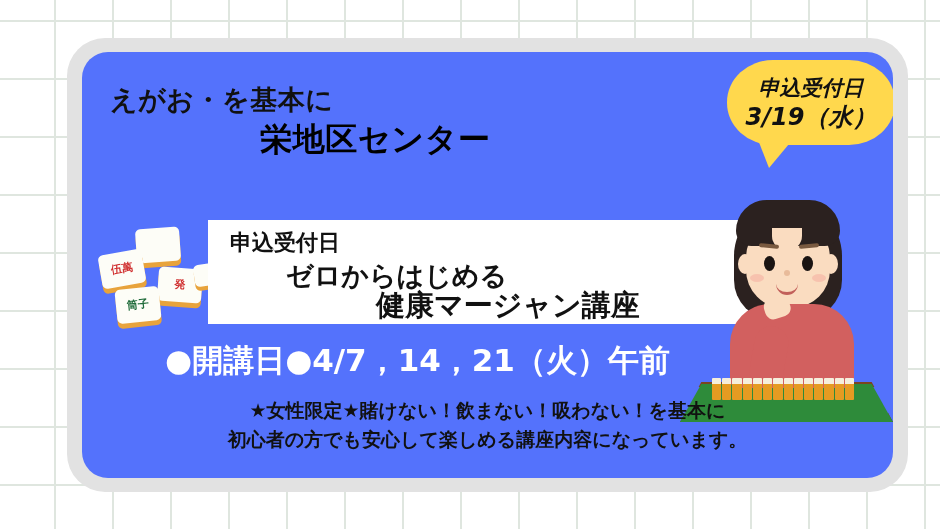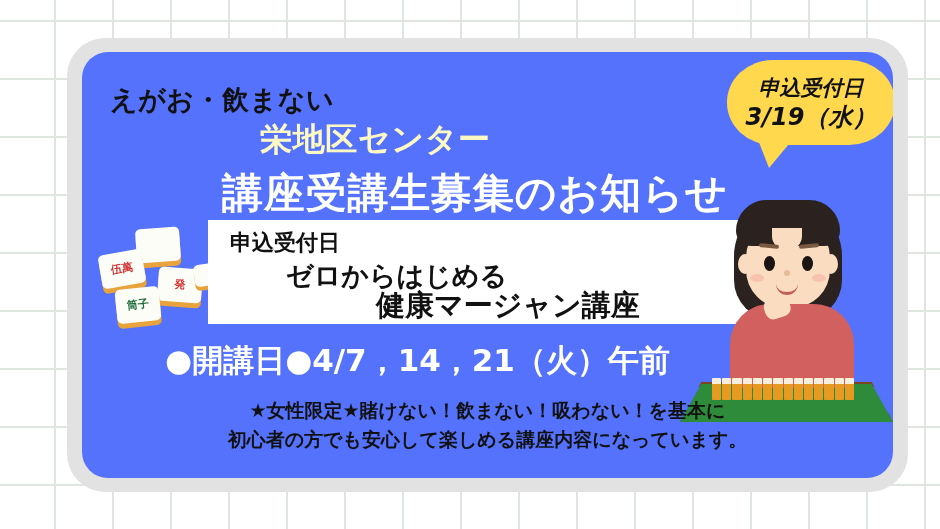--- a/index.html
+++ b/index.html
@@ -60,21 +60,21 @@
   #line-egao {
     left: 28px;
     top: 30px;
     font-size: 27px;
     color: #111111;
   }
   #line-center {
     left: 178px;
     top: 66px;
     font-size: 32px;
-    color: #fef9c3;
+    color: #000000;
   }
   #line-headline {
     left: 140px;
     top: 114px;
     font-size: 41px;
     color: #ffffff;
   }
 
   
   #bubble {
@@ -355,25 +355,24 @@
 </style>
 </head>
 <body>
 
 <div id="page">
 
   <div id="card-frame"></div>
 
   <div id="panel">
 
-    <div class="hd" id="line-egao">えがお・飲まない</div>
+    <div class="hd" id="line-egao">えがお・を基本に</div>
 
     <div class="hd" id="line-center">栄地区センター</div>
 
-    <div class="hd" id="line-headline">講座受講生募集のお知らせ</div>
 
     <div id="bubble">
       <div id="bubble-tail"></div>
       <div id="bubble-body">
         <div class="bub-txt" id="bubble-l1">申込受付日</div>
         <div class="bub-txt" id="bubble-l2">3/19（水）</div>
       </div>
     </div>
 
     <div id="tiles-art">

